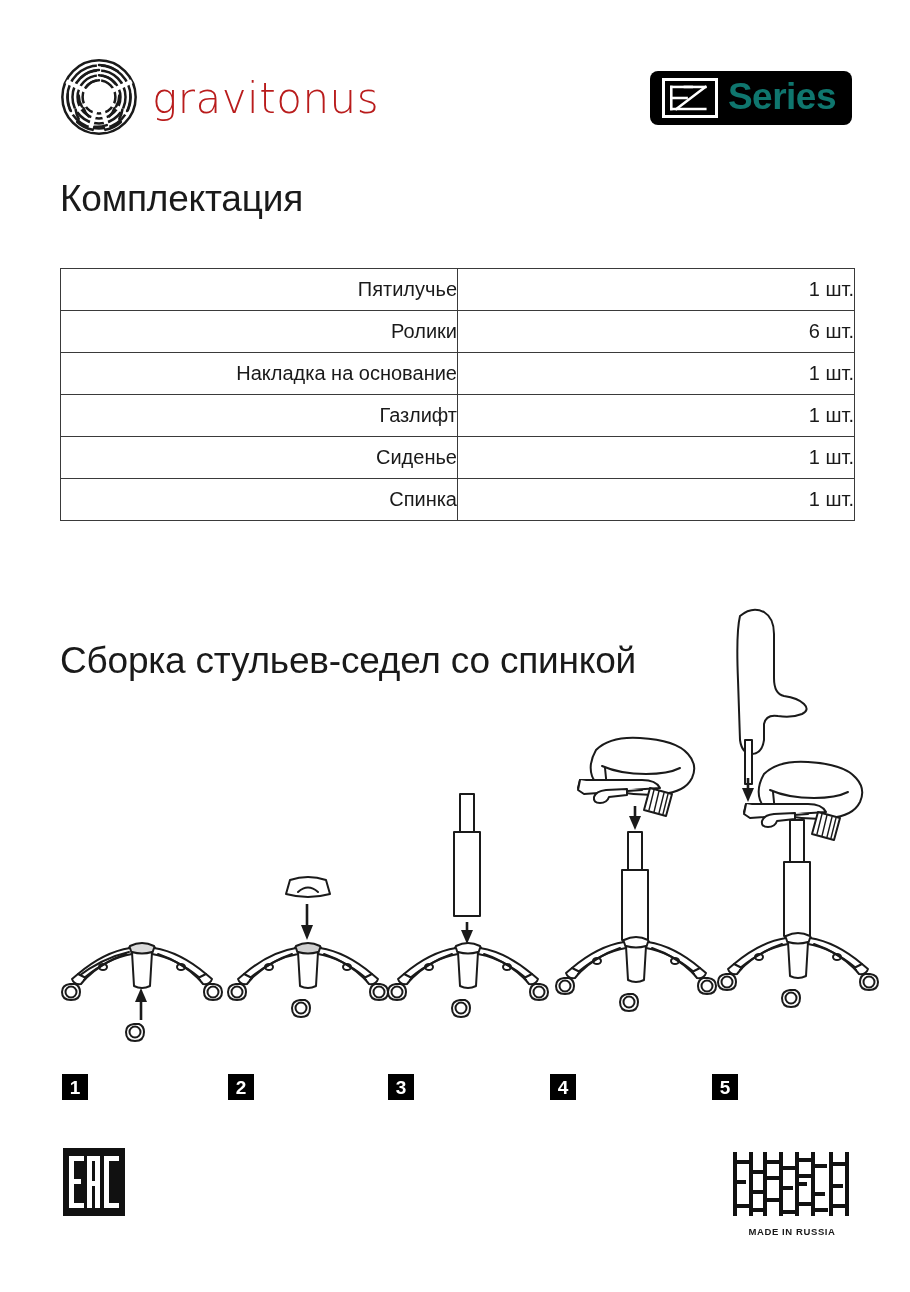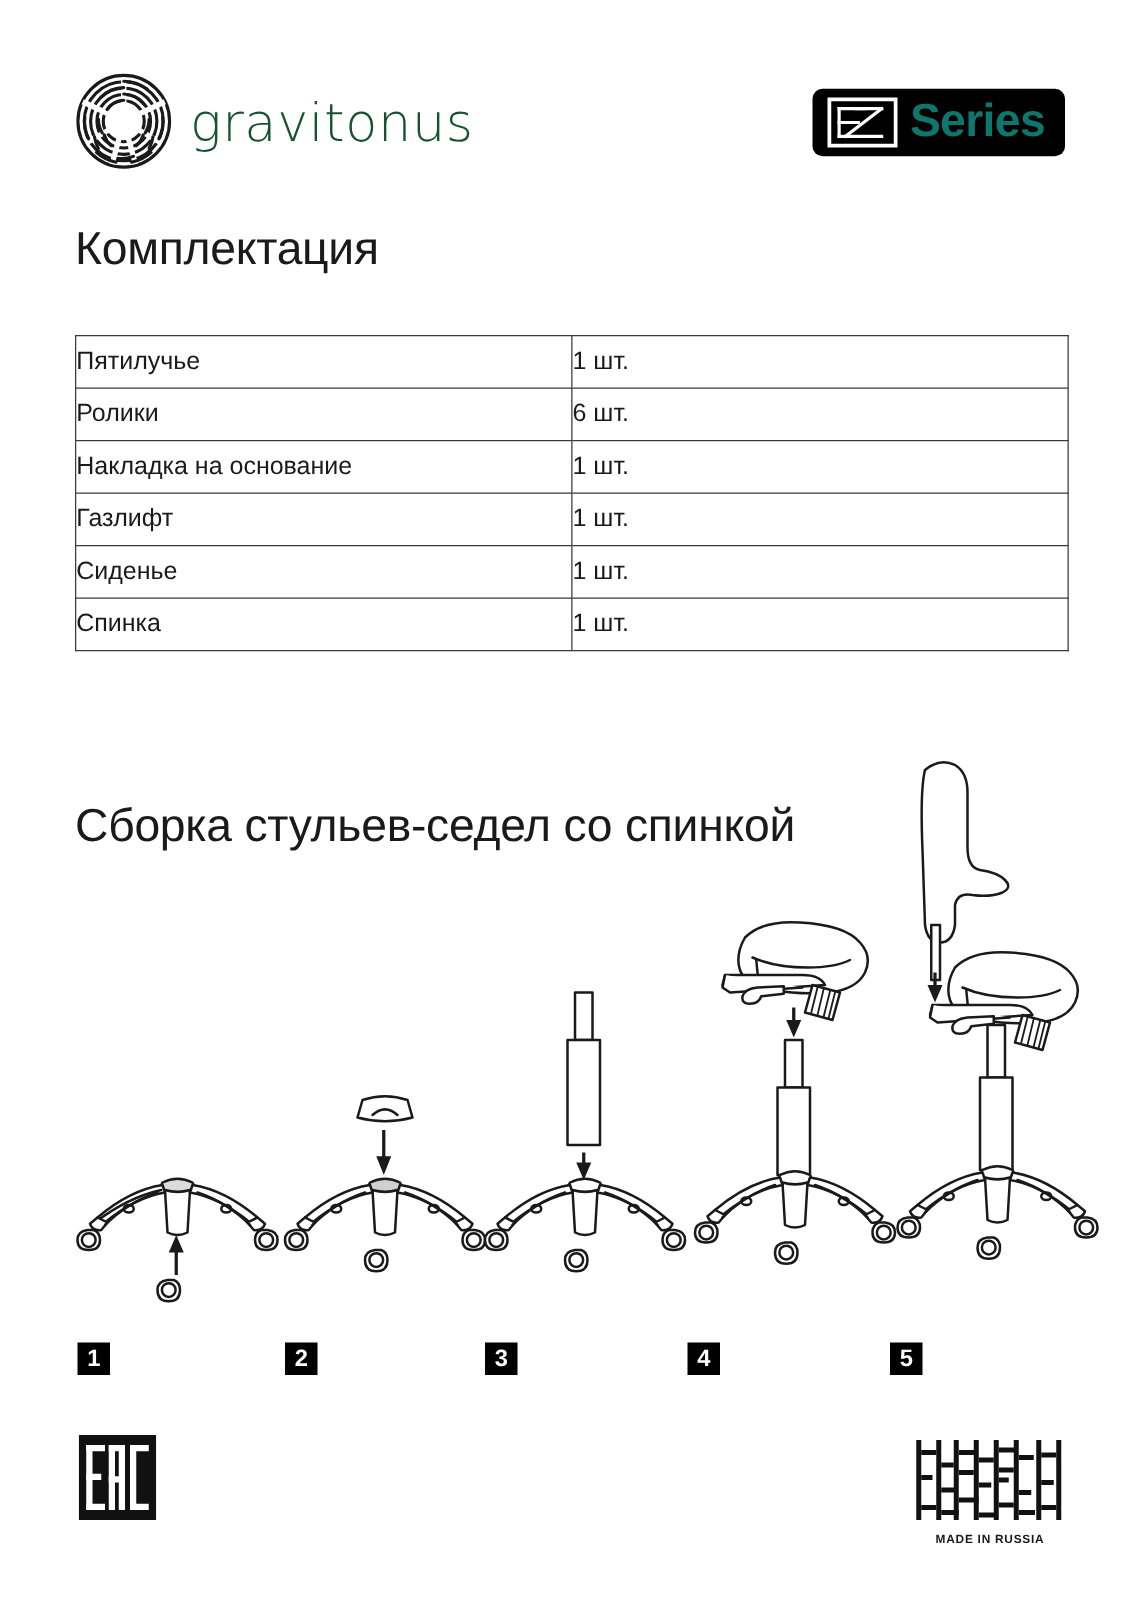--- a/index.html
+++ b/index.html
@@ -27,21 +27,21 @@
     left: 60px; top: 58px;
     display: flex;
     align-items: center;
     gap: 14px;
   }
   #logo-mark { width: 78px; height: 78px; display: block; }
   #logo-wordmark {
     font-size: 42px;
     font-weight: 300;
     letter-spacing: 0.5px;
-    color: #14532d;
+    color: #b91c1c;
     font-family: "DejaVu Sans", "Liberation Sans", sans-serif;
     line-height: 1;
     position: relative;
     top: 2px;
   }
 
   #ez-badge {
     position: absolute;
     right: 58px; top: 71px;
     height: 54px;
@@ -88,21 +88,21 @@
   #parts-table {
     position: absolute;
     left: 60px; top: 268px;
     width: 792px;
     border-collapse: collapse;
     table-layout: fixed;
   }
   #parts-table td {
     border: 1.5px solid #3a3a3a;
     height: 41px;
-    text-align: left;
+    text-align: right;
     vertical-align: middle;
     font-size: 20px;
     color: #1a1a1a;
     padding: 0;
   }
   #parts-table td.col-name { width: 396px; }
   #parts-table td.col-qty  { width: 396px; }
 
   
   #assembly-area {

